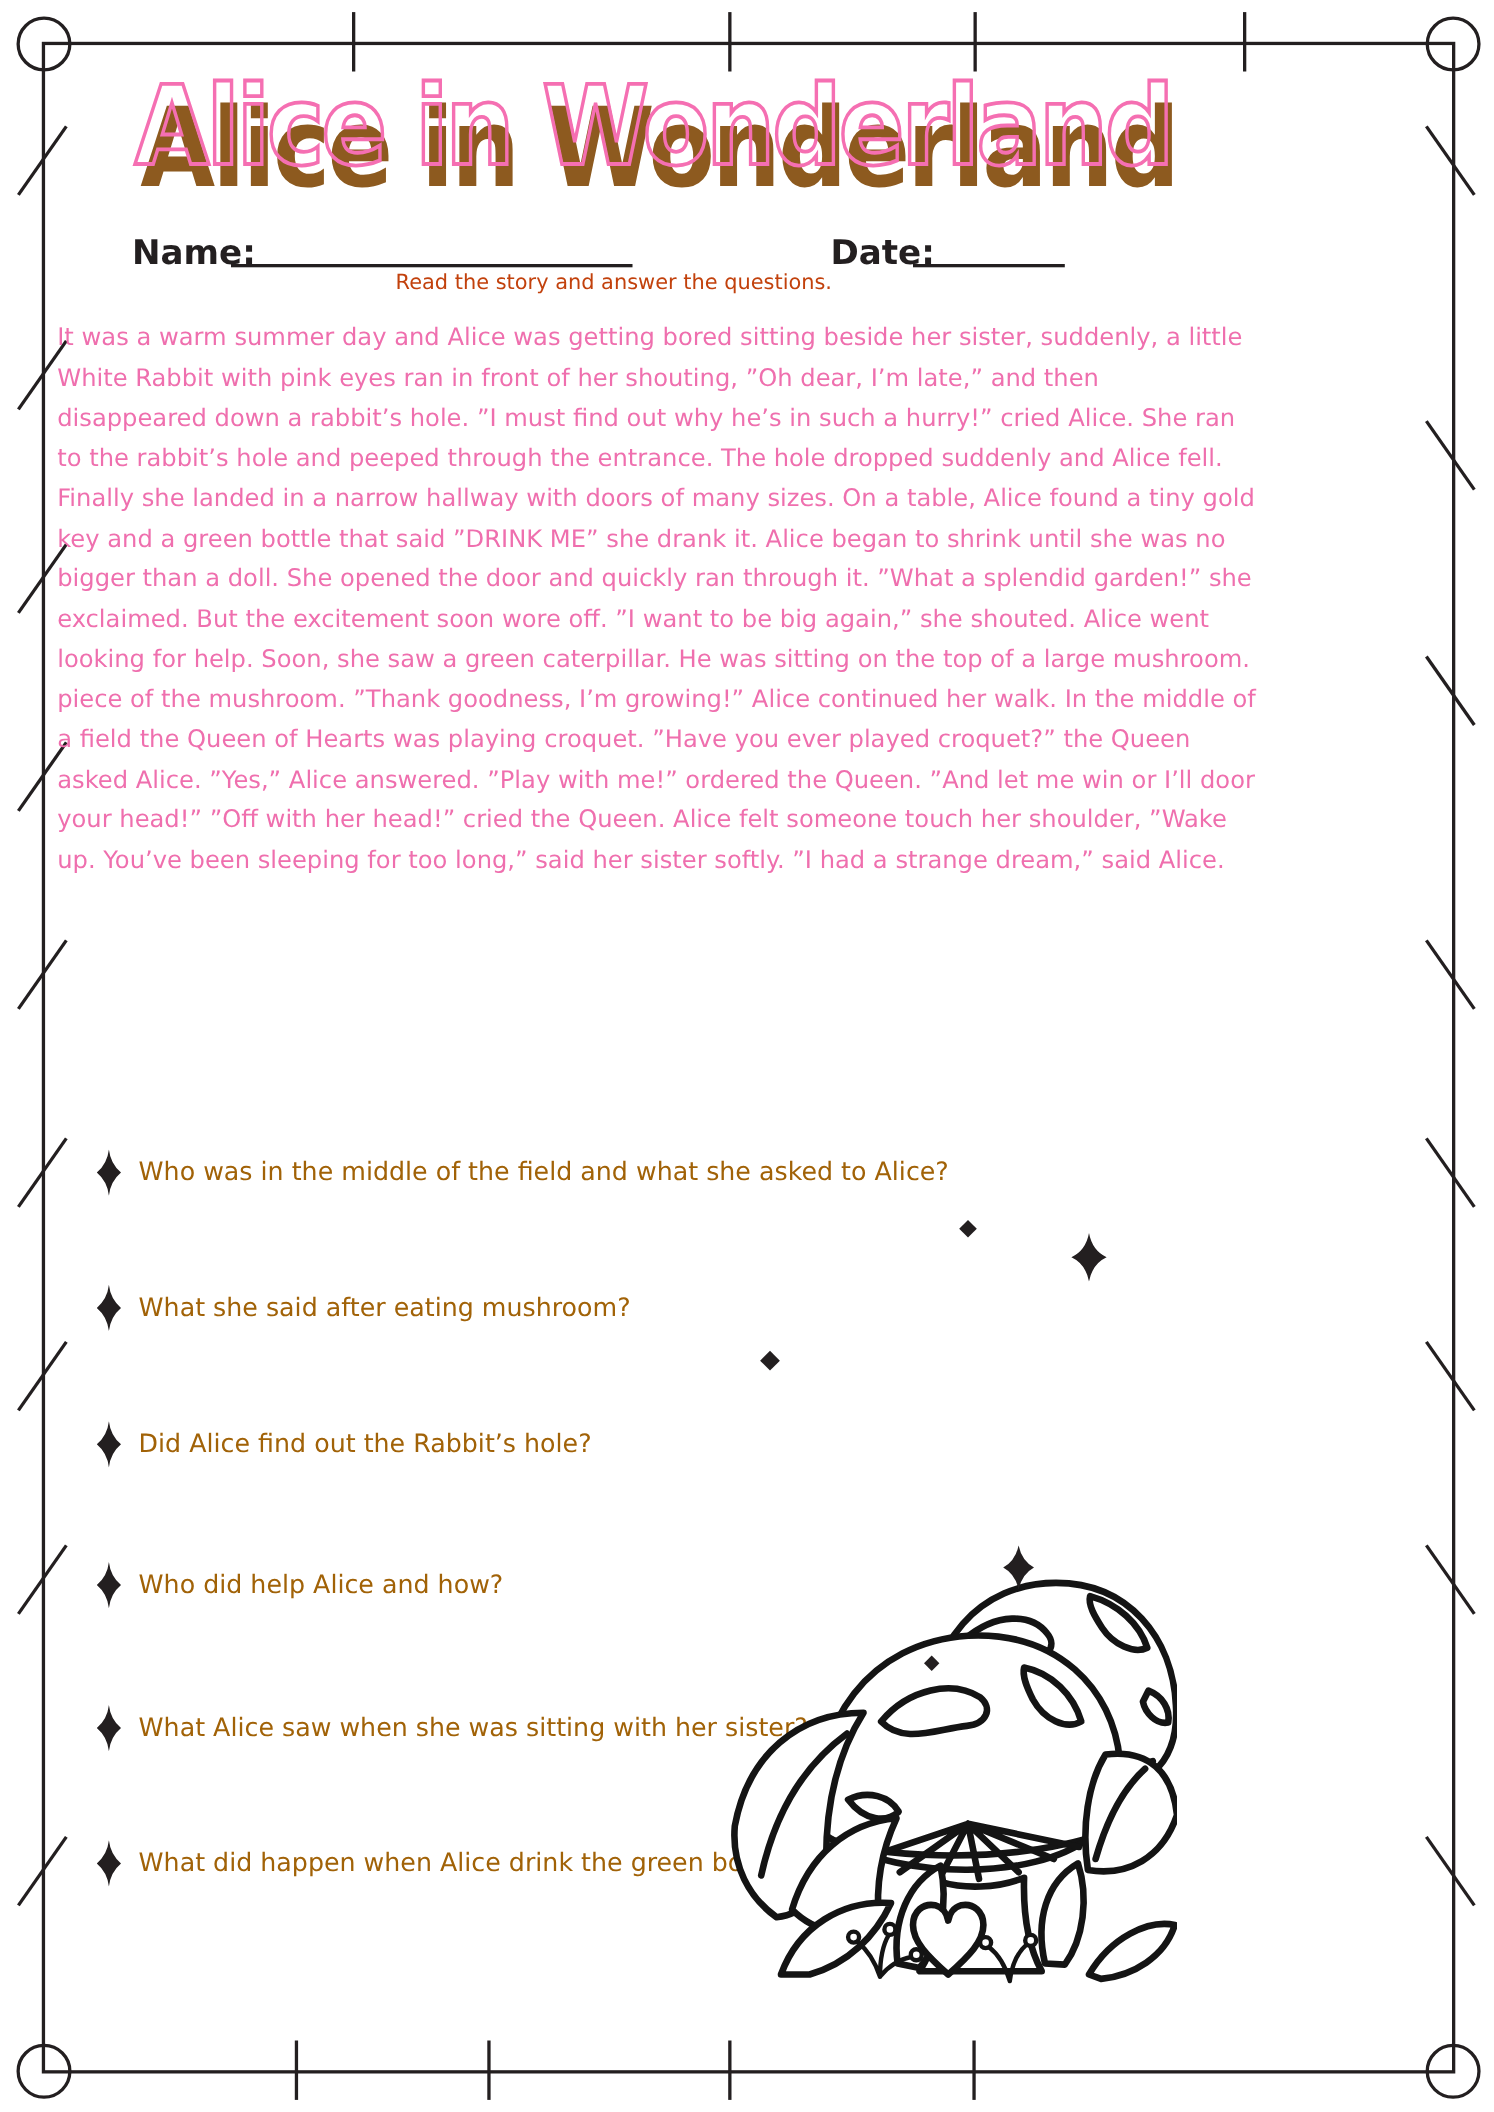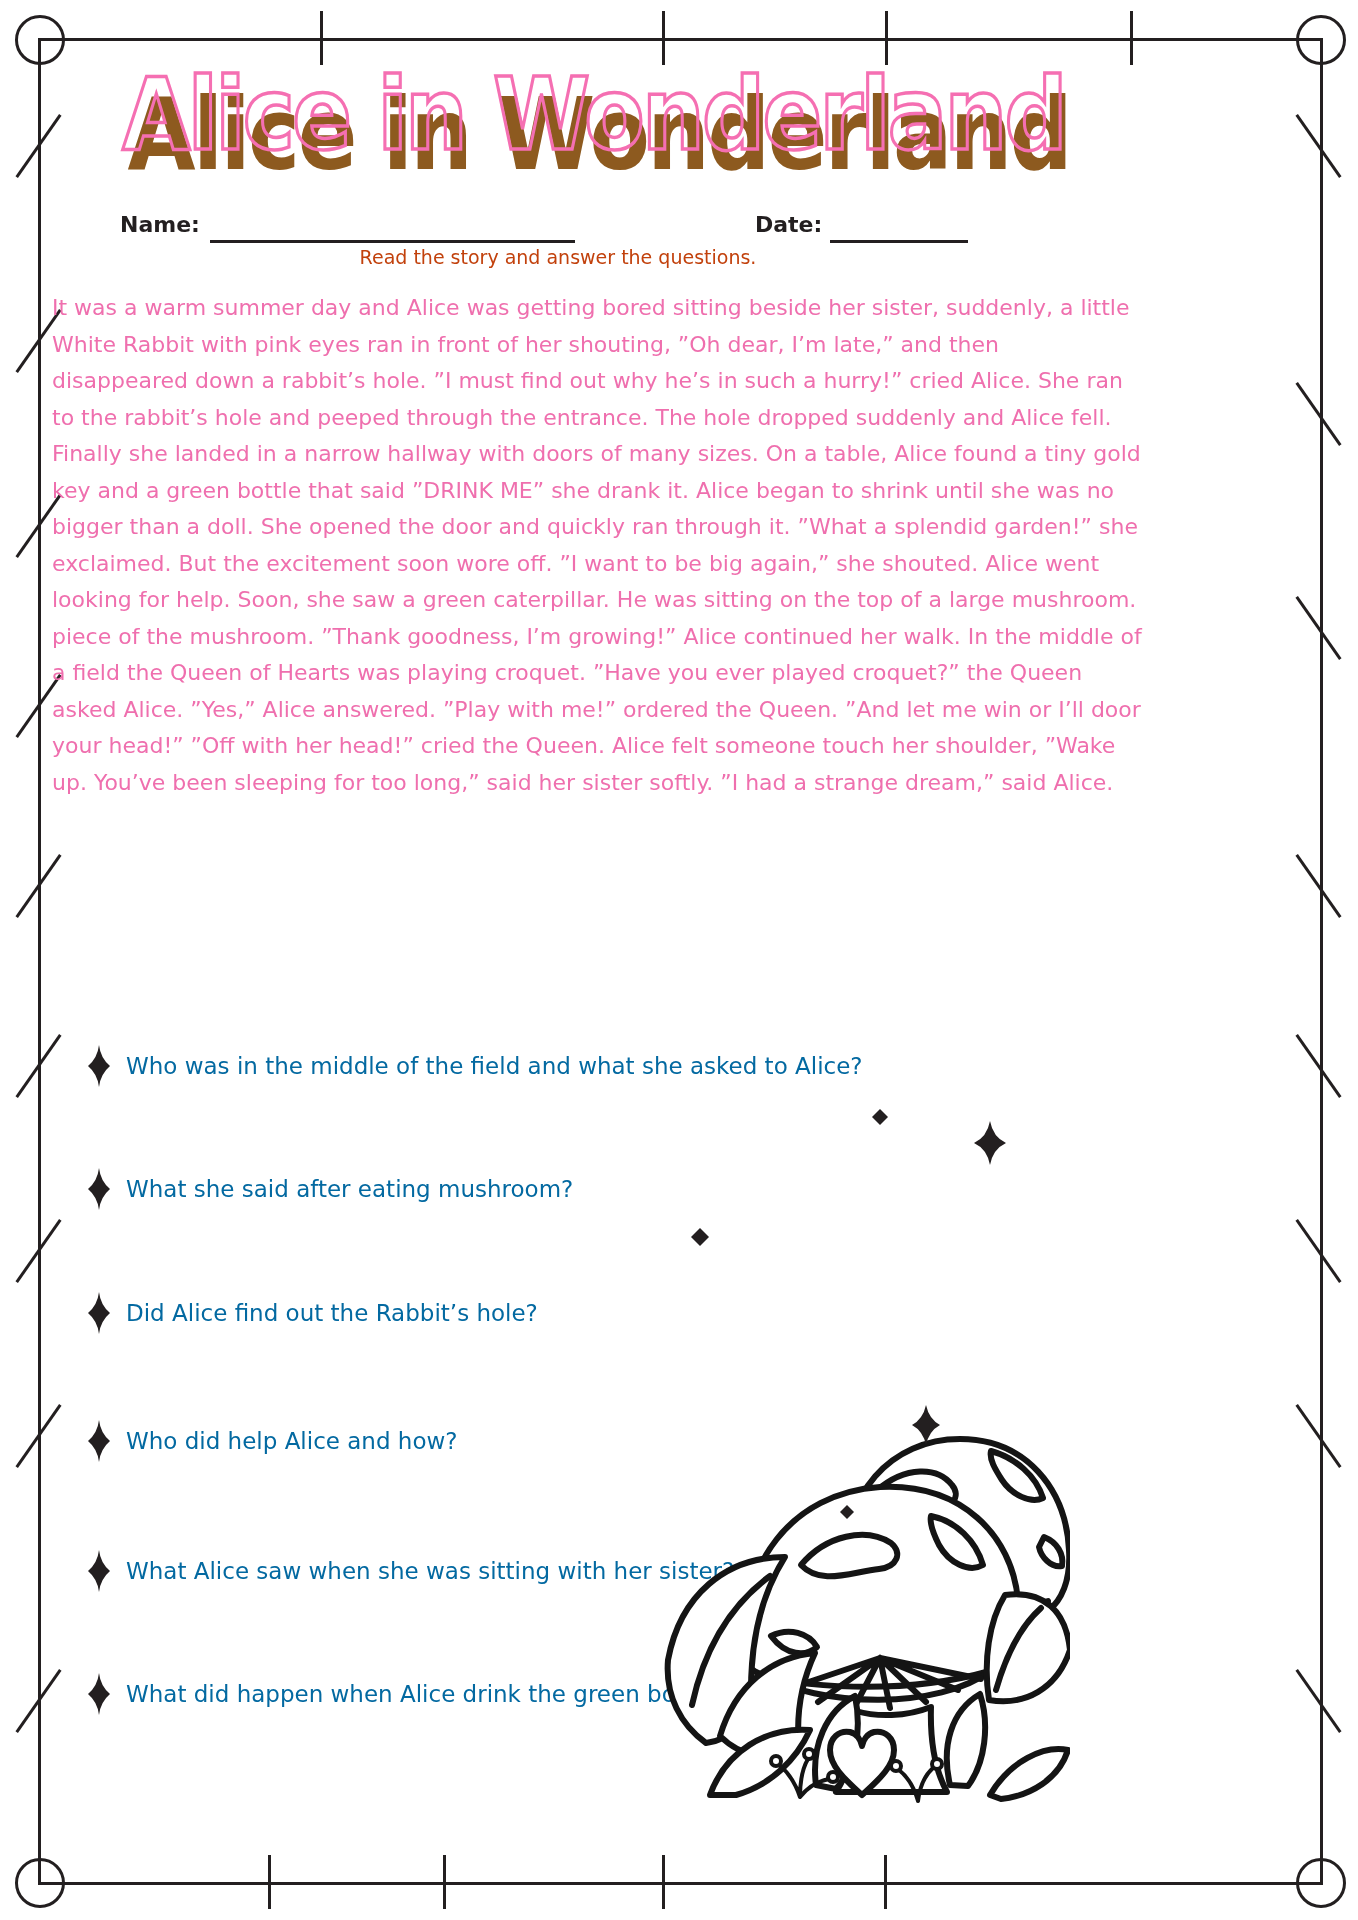--- a/index.html
+++ b/index.html
@@ -18,30 +18,30 @@
   .fold.r{left:1317px;transform:rotate(-35deg);}
   
   .title-wrap{position:absolute;left:70px;top:66px;width:960px;height:150px;}
   .title-layer{
     position:absolute;left:0;top:0;width:100%;text-align:center;white-space:nowrap;
     font-weight:bold;font-size:100px;letter-spacing:-3px;transform-origin:center;
   }
   .title-fill{color:#8d5a1f;transform:scaleX(0.88) translate(0,10px);}
   .title-outline{color:transparent;-webkit-text-stroke:3.5px #f56fb2;transform:scaleX(0.88) translate(-6px,-10px);}
   
-  .field-label{position:absolute;font-size:22px;font-weight:bold;color:#231f20;}
+  .field-label{position:absolute;font-size:31px;font-weight:bold;color:#231f20;}
   .write-line{position:absolute;height:0;border-bottom:3px solid #231f20;}
   .instruction{position:absolute;left:58px;top:246px;width:1000px;text-align:center;font-size:19px;color:#c2410c;}
   
   .story{position:absolute;left:52px;top:290px;width:1260px;text-align:left;
          color:#ef6fae;font-size:22px;line-height:36.5px;}
   .story div{white-space:nowrap;}
   
   .question{position:absolute;left:88px;display:flex;align-items:center;gap:16px;}
-  .question .q-text{font-size:23px;color:#0369a1;white-space:nowrap;}
+  .question .q-text{font-size:23px;color:#a16207;white-space:nowrap;}
   .q-bullet{width:22px;height:42px;flex:0 0 auto;}
   .answer-space{position:absolute;left:122px;width:880px;height:70px;}
   
   .illustration{position:absolute;left:650px;top:1095px;width:420px;height:715px;}
 </style>
 </head>
 <body>
 
 <div class="sheet">
 

